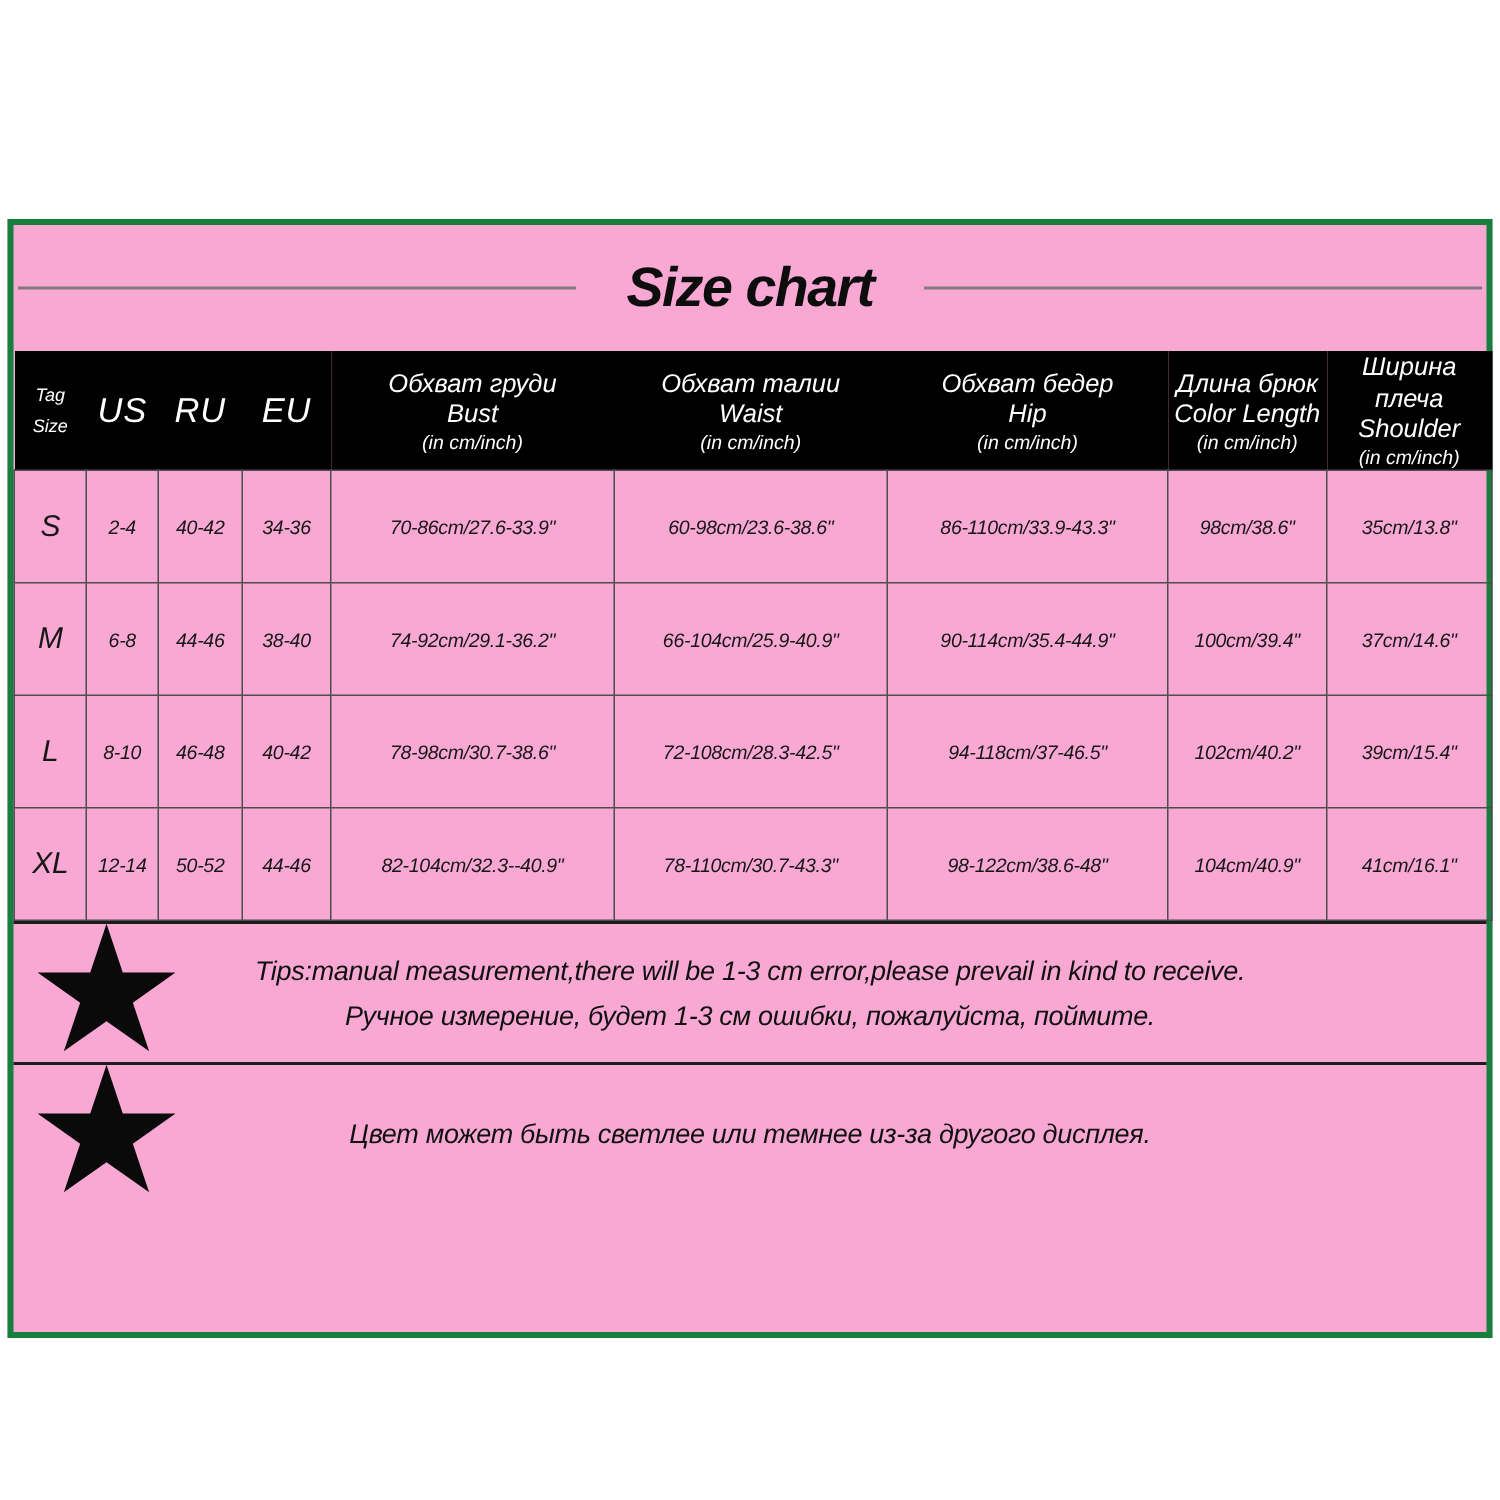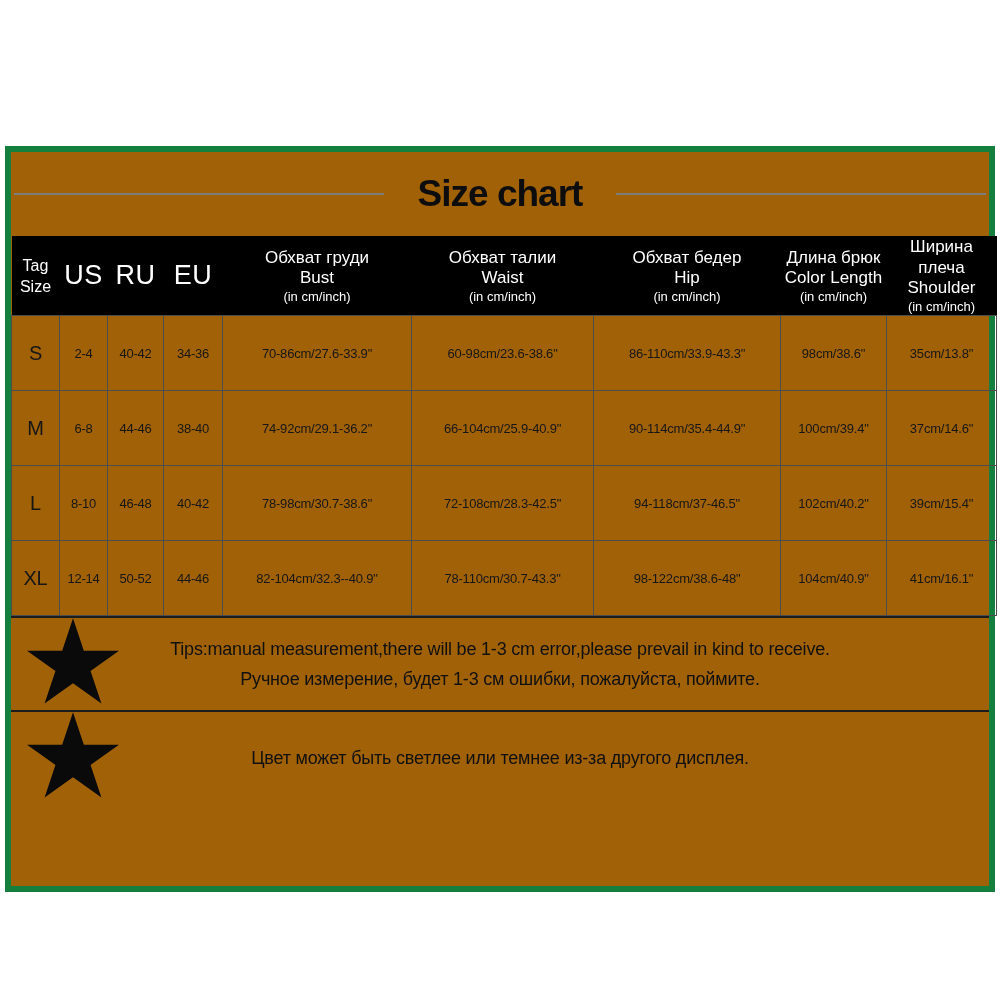--- a/index.html
+++ b/index.html
@@ -11,22 +11,23 @@
     font-family: "Liberation Sans", sans-serif;
     overflow: hidden;
   }
   .panel {
     position: absolute;
     left: 5px;
     top: 146px;
     width: 990px;
     height: 746px;
     box-sizing: border-box;
-    border: 6px solid #15803d;
-    background: #a16207;
+    border: 4px solid #15803d;
+    background: #f9a8d4;
+    font-style: italic;
   }
   
   .title-band {
     height: 84px;
     display: flex;
     align-items: center;
   }
   .hline {
     flex: 1;
     height: 2px;
@@ -50,23 +51,23 @@
   }
   .size-table thead th {
     background: #000000;
     color: #ffffff;
     font-weight: 400;
     height: 78px;
     padding: 0;
     vertical-align: middle;
     text-align: center;
   }
-  .th-tag { font-size: 16px; line-height: 21px; text-align: center; }
+  .th-tag { font-size: 12px; line-height: 21px; text-align: center; }
   .th-tag span { display: block; }
-  .th-size { font-size: 27px; letter-spacing: 0.5px; }
+  .th-size { font-size: 23px; letter-spacing: 0.5px; }
   .h-ru { display: block; font-size: 17px; line-height: 21px; }
   .h-en { display: block; font-size: 17px; line-height: 20px; }
   .h-unit { display: block; font-size: 13px; line-height: 17px; }
   .size-table tbody td {
     border: 1px solid #4d4d4d;
     height: 74px;
     text-align: center;
     vertical-align: middle;
     font-size: 13px;
     color: #161616;

